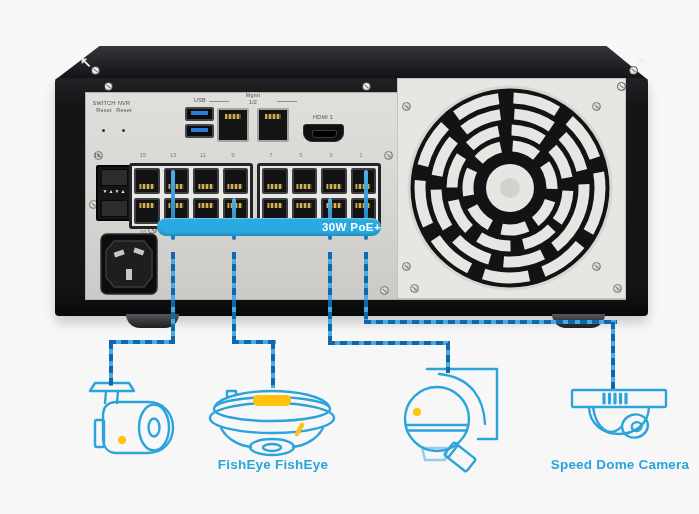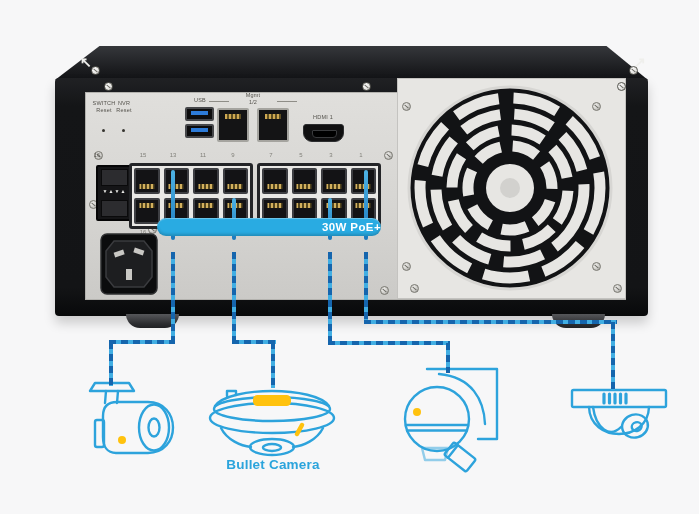--- a/index.html
+++ b/index.html
@@ -319,15 +319,16 @@
       <path d="M41 11 V20 M46.5 11 V20 M52 11 V20 M57.5 11 V20 M63 11 V20" stroke-width="3.2"></path>
       <path d="M26 24 C27 60 85 60 86 24"></path>
       <path d="M30 24 C33 46 47 55 58 44"></path>
       <g transform="rotate(-15 72 43)">
         <ellipse cx="72" cy="43" rx="13" ry="11.5"></ellipse>
         <ellipse cx="73.5" cy="44" rx="5" ry="4.3"></ellipse>
       </g>
     </g>
   </svg>
 
-  <div class="cam-label" style="left:193px;">Bullet Camera</div>
+  <div class="cam-label" style="left:193px;">FishEye FishEye</div>
+  <div class="cam-label" style="left:540px;">Speed Dome Camera</div>
 
 </div>
 
 </body></html>

